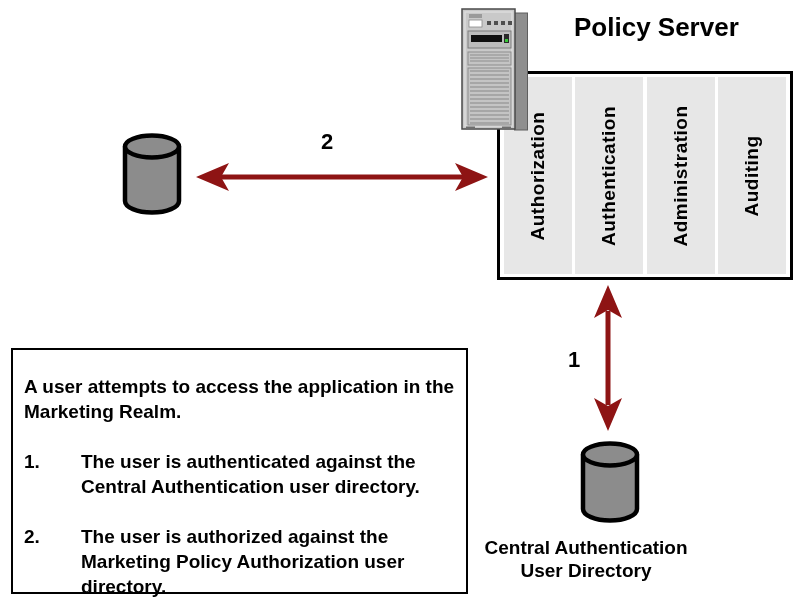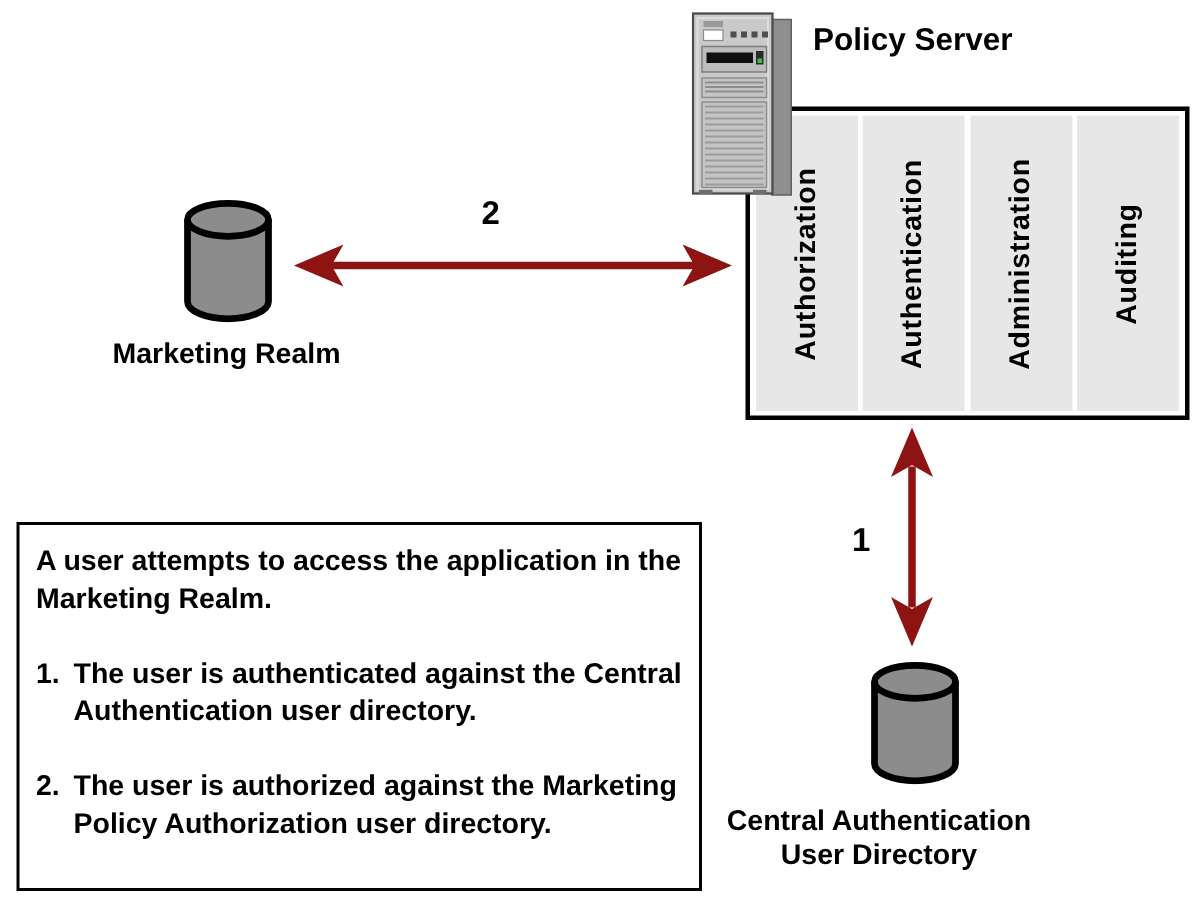--- a/index.html
+++ b/index.html
@@ -39,22 +39,22 @@
     left: 50%; top: 50%;
     transform: translate(-50%, -50%) rotate(-90deg);
     white-space: nowrap;
     font-size: 19px;
     letter-spacing: 0.5px;
   }
 
   .server-icon-wrap { left: 461px; top: 8px; z-index: 2; }
 
   .policy-title {
-    left: 542px; top: 15px;
-    font-size: 21px;
+    left: 574px; top: 15px;
+    font-size: 26px;
     line-height: 24px;
     white-space: nowrap;
   }
 
   .cyl-marketing { left: 119px; top: 133px; }
   .cyl-central   { left: 577px; top: 441px; }
 
   .dir-label {
     text-align: center;
     font-size: 19px;
@@ -74,28 +74,28 @@
   .num-2 { left: 321px; top: 130px; }
   .num-1 { left: 568px; top: 348px; }
 
   
   .textbox {
     left: 11px; top: 348px;
     width: 457px; height: 246px;
     box-sizing: border-box;
     border: 2px solid #000000;
     background: #ffffff;
-    padding: 12px 8px 0 11px;
+    padding: 24px 8px 0 11px;
     font-size: 19px;
     line-height: 25px;
   }
   .textbox p { margin: 0 0 25px 0; }
   .step { display: flex; margin-bottom: 25px; }
   .step .n { width: 25px; flex: none; }
-  .step .t { flex: 1; }
+  .step .t { flex: 1; margin-left: 32px; }
 </style>
 </head>
 <body>
 
 <div class="stage">
 
   <div class="abs policy-box">
     <div class="pcolumn">
       <span class="vlabel">Authorization</span>
     </div>
@@ -157,21 +157,20 @@
 
   <div class="abs policy-title">Policy Server</div>
 
   <div class="abs cyl-marketing">
     <svg width="66" height="82" viewBox="0 0 66 82">
       <path d="M6 13.5 V 68 a 27 11.5 0 0 0 54 0 V 13.5" fill="#8c8c8c" stroke="#000000" stroke-width="4.5" stroke-linejoin="round"></path>
       <ellipse cx="33" cy="13.5" rx="27" ry="11" fill="#8c8c8c" stroke="#000000" stroke-width="4.5"></ellipse>
     </svg>
   </div>
   <div class="abs dir-label dir-label-marketing">
-    <div>Marketing Realm</div>
   </div>
 
   <div class="abs cyl-central">
     <svg width="66" height="82" viewBox="0 0 66 82">
       <path d="M6 13.5 V 68 a 27 11.5 0 0 0 54 0 V 13.5" fill="#8c8c8c" stroke="#000000" stroke-width="4.5" stroke-linejoin="round"></path>
       <ellipse cx="33" cy="13.5" rx="27" ry="11" fill="#8c8c8c" stroke="#000000" stroke-width="4.5"></ellipse>
     </svg>
   </div>
   <div class="abs dir-label dir-label-central">
     <div>Central Authentication</div>

